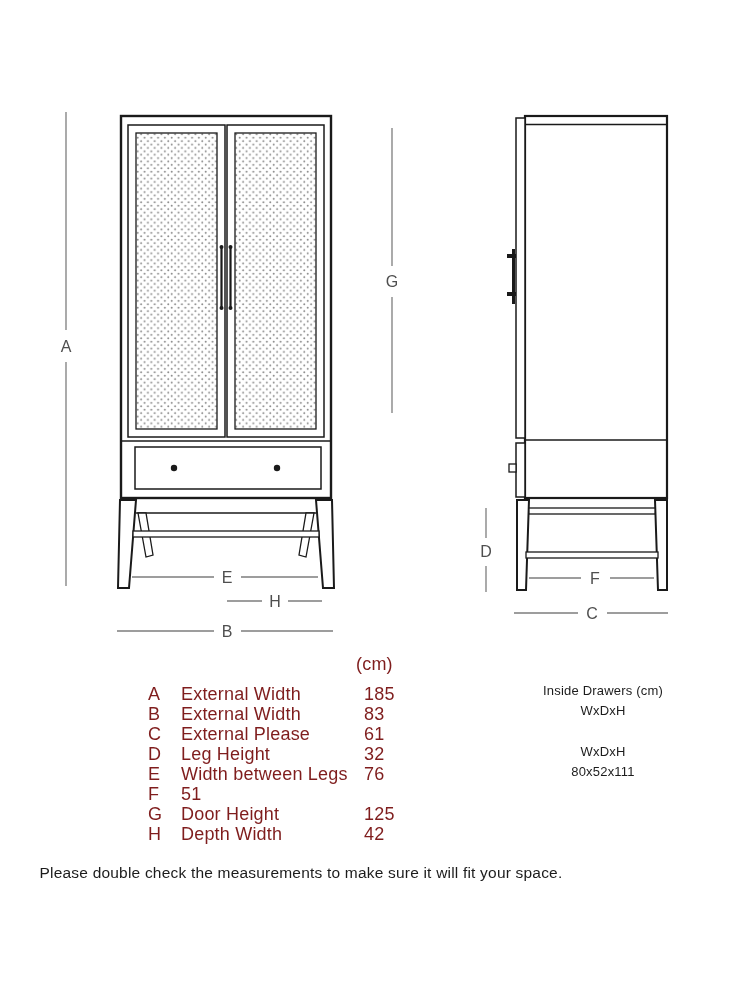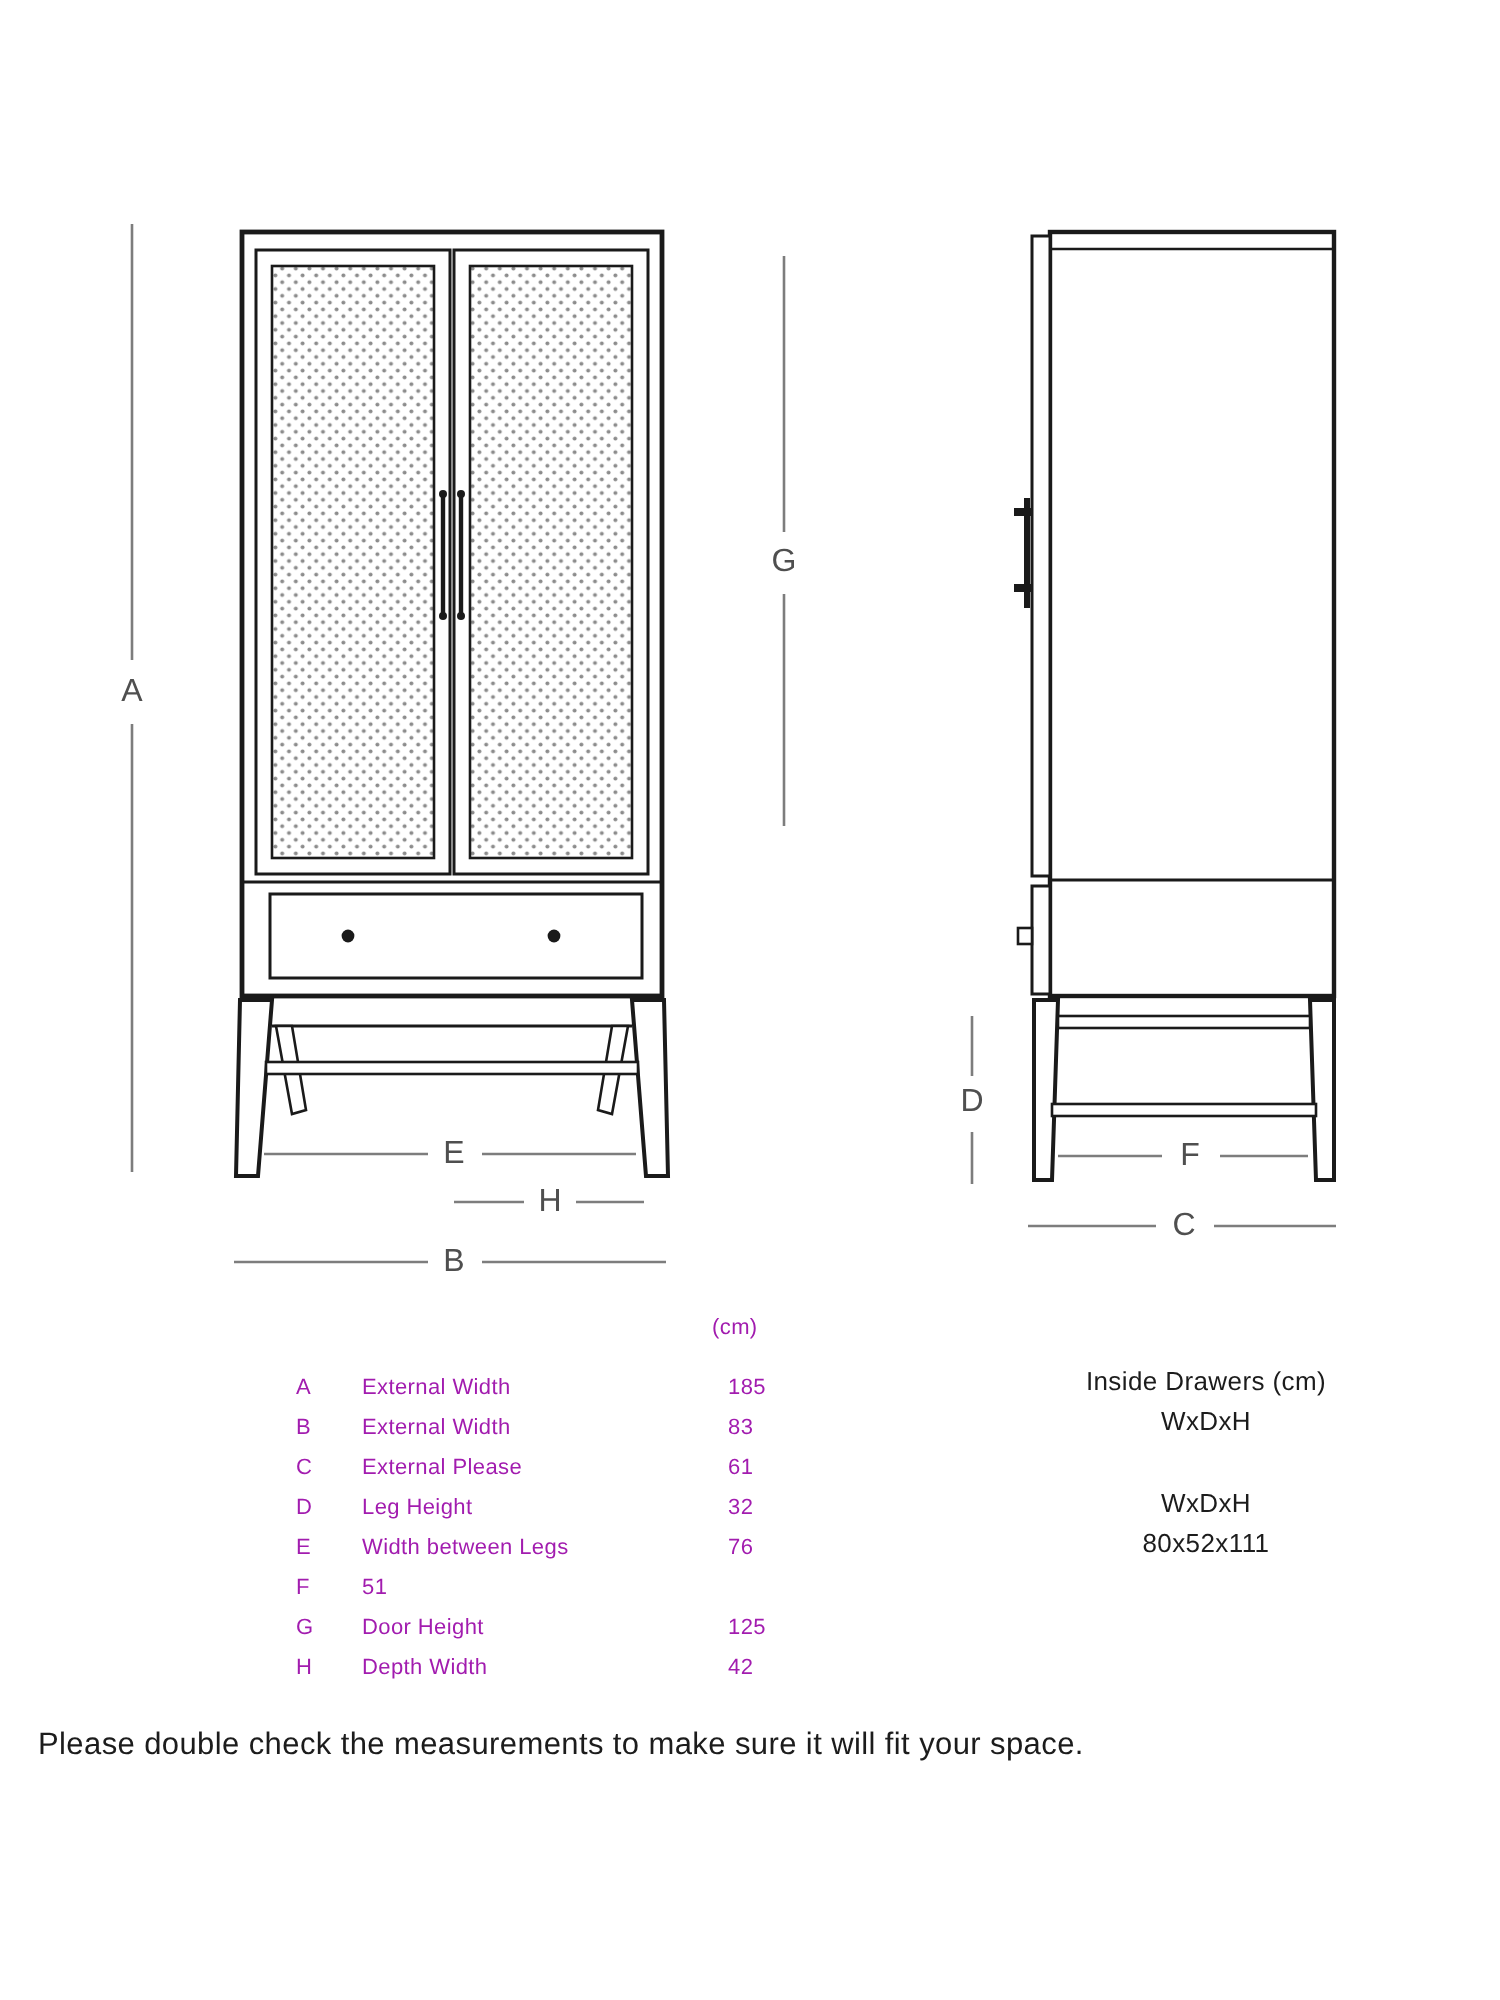--- a/index.html
+++ b/index.html
@@ -5,33 +5,33 @@
   html,body{margin:0;padding:0;}
   body{
     width:750px;height:1000px;background:#ffffff;position:relative;overflow:hidden;
     font-family:"Liberation Sans", sans-serif;color:#1c1c1c;
   }
   .canvas{position:absolute;left:0;top:0;width:750px;height:1000px;}
   svg{position:absolute;left:0;top:0;}
   .dim-label{font-family:"Liberation Sans",sans-serif;font-size:16px;fill:#4f4f4f;}
   .spec-table{
     position:absolute;left:148px;top:654px;width:256px;
-    font-size:11px;line-height:20px;letter-spacing:.2px;color:#a21caf;
+    font-size:18px;line-height:20px;letter-spacing:.2px;color:#7f1d1d;
   }
   .spec-header{display:grid;grid-template-columns:33px 183px 1fr;margin-bottom:10px;}
   .spec-header .unit{margin-left:-8px;}
   .spec-row{display:grid;grid-template-columns:33px 183px 1fr;height:20px;}
   .inside-panel{
     position:absolute;left:493px;top:681px;width:220px;text-align:center;
     font-size:13px;line-height:20px;letter-spacing:.2px;color:#1c1c1c;
   }
   .inside-block.second{margin-top:21px;}
   .footer-note{
-    position:absolute;left:0;top:864px;width:602px;text-align:left;
-    font-size:15.5px;letter-spacing:.2px;color:#1c1c1c;margin-left:19px;
+    position:absolute;left:0;top:864px;width:602px;text-align:center;
+    font-size:15.5px;letter-spacing:.2px;color:#1c1c1c;
   }
 </style>
 </head>
 <body>
 
 <div class="canvas">
 
   <svg width="750" height="660" viewBox="0 0 750 660">
     <defs>
       <pattern id="canedots" width="6.8" height="6.8" patternUnits="userSpaceOnUse">

